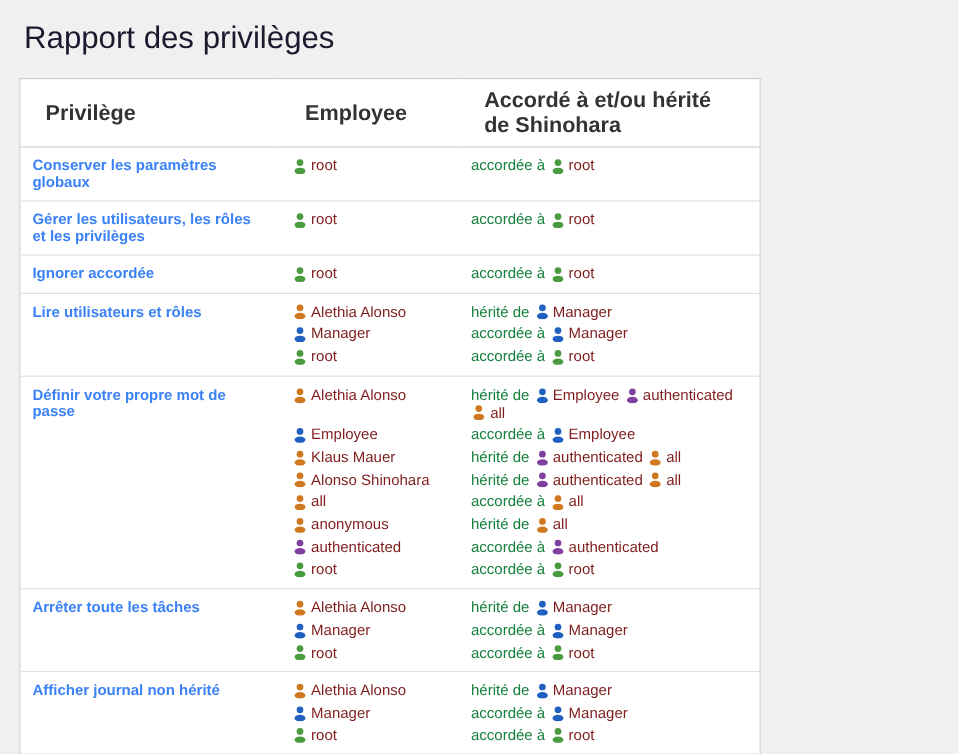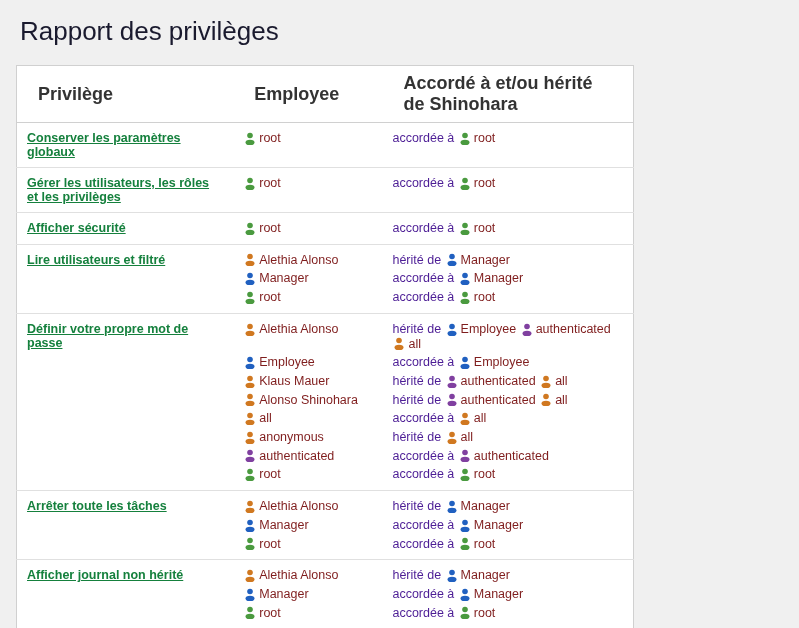--- a/index.html
+++ b/index.html
@@ -37,38 +37,37 @@
       background: white;
       color: #333;
     }
     .report-table td {
       padding: 3px 10px;
       vertical-align: top;
       font-size: 12.5px;
     }
     .priv-name {
       font-weight: 700;
-      color: #15803d;
+      color: #3b82f6;
       vertical-align: top;
-      text-decoration: underline;
     }
     .link-user {
       color: #7f1d1d;
       text-decoration: none;
       cursor: pointer;
     }
 
     .user-cell {
       white-space: nowrap;
     }
     .granted-cell {
       color: #222;
     }
     .granted-text {
-      color: #4c1d95;
+      color: #15803d;
     }
     .row-group td {
       padding-top: 2px;
       padding-bottom: 2px;
     }
     table.report-table tbody tr:first-child td {
       padding-top: 6px;
     }
     .col-priv { width: 290px; }
     .col-principal { width: 160px; }
@@ -128,39 +127,39 @@
         <span class="granted-text">accordée à </span><svg width="14" height="14" viewBox="0 0 14 14" style="vertical-align:middle;margin-right:2px;position:relative;top:-1px;" xmlns="http://www.w3.org/2000/svg">
     <circle cx="7" cy="4.5" r="2.8" fill="#4a9a3f"></circle>
     <ellipse cx="7" cy="11.5" rx="4.5" ry="2.8" fill="#4a9a3f"></ellipse>
   </svg><a class="link-user" href="#">root</a>
       </td>
         </tr>
         <tr class="separator-row">
           <td colspan="3"></td>
         </tr>
         <tr class="row-group">
-          <td class="priv-name col-priv" rowspan="1" style="vertical-align:top;padding-top:8px;padding-bottom:8px;">Afficher sécurité</td>
+          <td class="priv-name col-priv" rowspan="1" style="vertical-align:top;padding-top:8px;padding-bottom:8px;">Ignorer accordée</td>
       <td class="col-principal user-cell" style="padding-top:8px;padding-bottom:8px">
         <svg width="14" height="14" viewBox="0 0 14 14" style="vertical-align:middle;margin-right:2px;position:relative;top:-1px;" xmlns="http://www.w3.org/2000/svg">
     <circle cx="7" cy="4.5" r="2.8" fill="#4a9a3f"></circle>
     <ellipse cx="7" cy="11.5" rx="4.5" ry="2.8" fill="#4a9a3f"></ellipse>
   </svg><a class="link-user" href="#">root</a>
       </td>
       <td class="col-granted granted-cell" style="padding-top:8px;padding-bottom:8px">
         <span class="granted-text">accordée à </span><svg width="14" height="14" viewBox="0 0 14 14" style="vertical-align:middle;margin-right:2px;position:relative;top:-1px;" xmlns="http://www.w3.org/2000/svg">
     <circle cx="7" cy="4.5" r="2.8" fill="#4a9a3f"></circle>
     <ellipse cx="7" cy="11.5" rx="4.5" ry="2.8" fill="#4a9a3f"></ellipse>
   </svg><a class="link-user" href="#">root</a>
       </td>
         </tr>
         <tr class="separator-row">
           <td colspan="3"></td>
         </tr>
         <tr class="row-group">
-          <td class="priv-name col-priv" rowspan="3" style="vertical-align:top;padding-top:8px;padding-bottom:8px;">Lire utilisateurs et filtré</td>
+          <td class="priv-name col-priv" rowspan="3" style="vertical-align:top;padding-top:8px;padding-bottom:8px;">Lire utilisateurs et rôles</td>
       <td class="col-principal user-cell" style="padding-top:8px">
         <svg width="14" height="14" viewBox="0 0 14 14" style="vertical-align:middle;margin-right:2px;position:relative;top:-1px;" xmlns="http://www.w3.org/2000/svg">
     <circle cx="7" cy="4.5" r="2.8" fill="#d07820"></circle>
     <ellipse cx="7" cy="11.5" rx="4.5" ry="2.8" fill="#d07820"></ellipse>
   </svg><a class="link-user" href="#">Alethia Alonso</a>
       </td>
       <td class="col-granted granted-cell" style="padding-top:8px">
         <span class="granted-text">hérité de </span><svg width="14" height="14" viewBox="0 0 14 14" style="vertical-align:middle;margin-right:2px;position:relative;top:-1px;" xmlns="http://www.w3.org/2000/svg">
     <circle cx="7" cy="4.5" r="2.8" fill="#2060c0"></circle>
     <ellipse cx="7" cy="11.5" rx="4.5" ry="2.8" fill="#2060c0"></ellipse>

